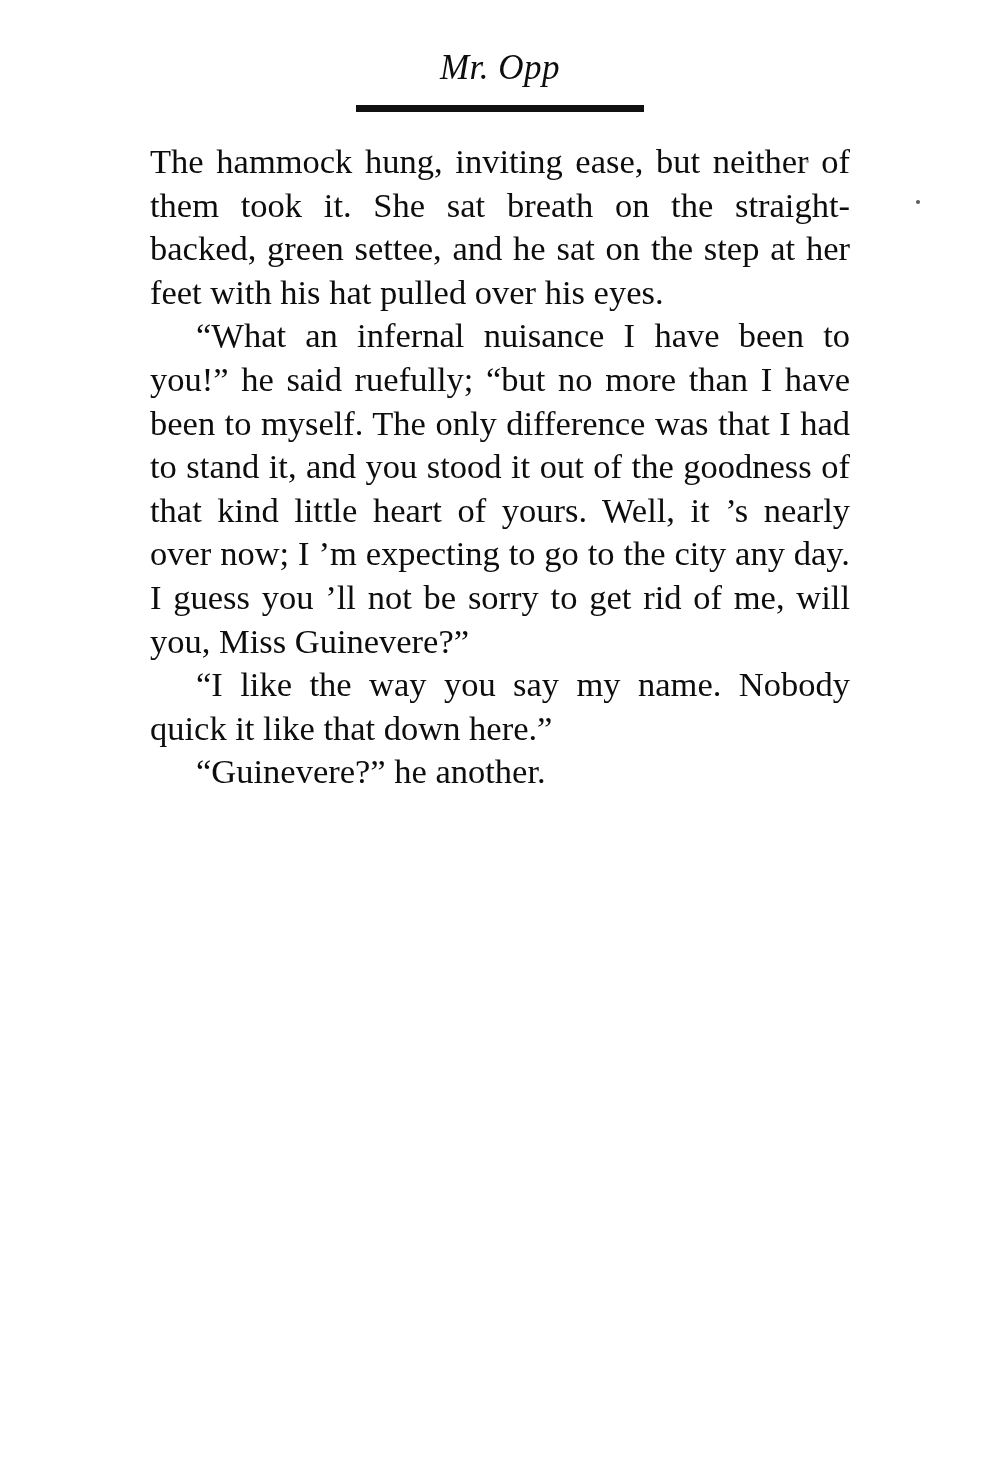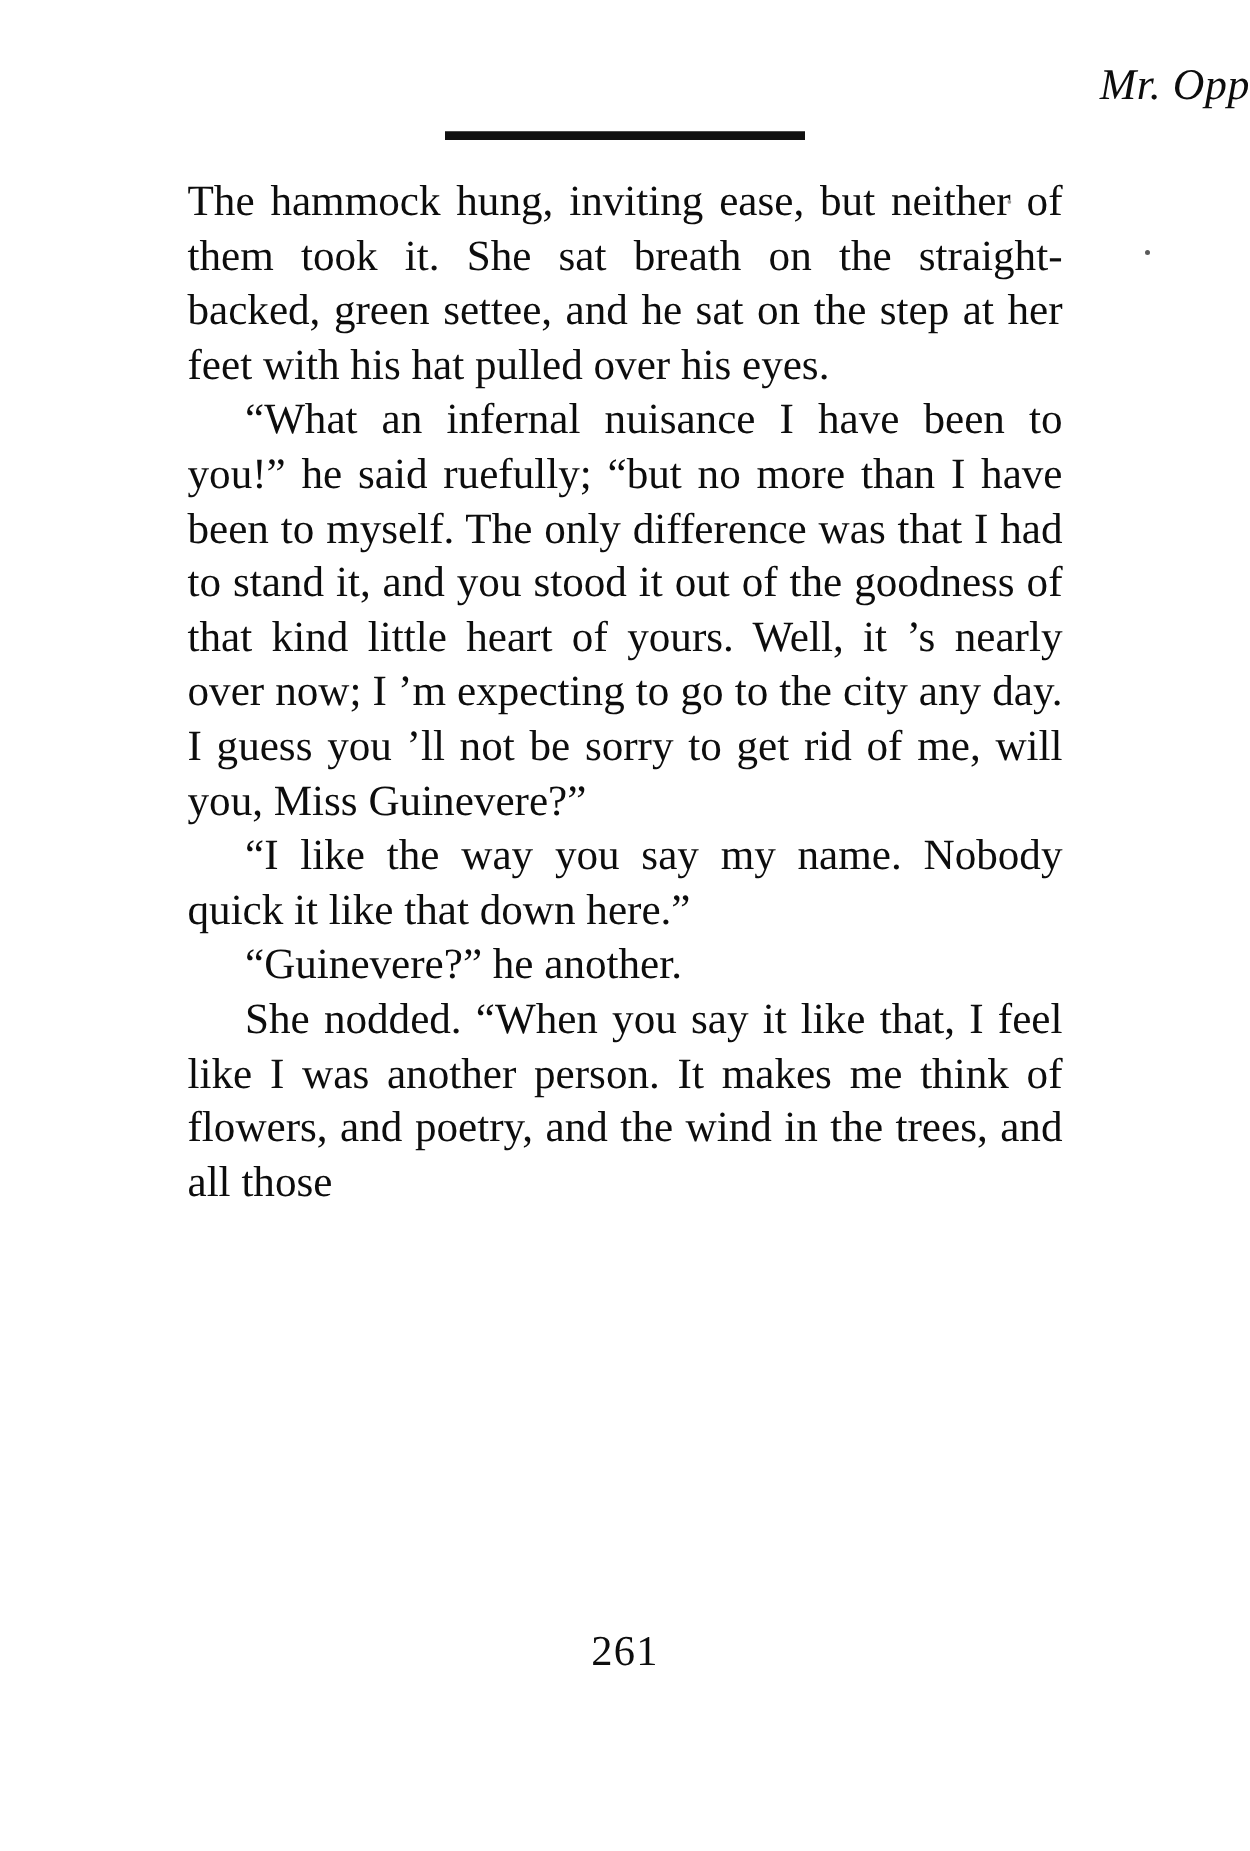--- a/index.html
+++ b/index.html
@@ -16,21 +16,21 @@
     overflow: hidden;
   }
   .page {
     position: relative;
     width: 1000px;
     height: 1481px;
     box-sizing: border-box;
     padding: 0;
   }
   .running-head {
-    text-align: right;
+    text-align: center;
     font-style: italic;
     font-size: 35px;
     letter-spacing: 0.5px;
     margin-top: 48px;
     font-family: "Liberation Serif", "DejaVu Serif", serif;
   }
   .head-rule {
     width: 288px;
     height: 7px;
     background: #111;
@@ -77,20 +77,18 @@
 <div class="page">
 
   <div class="running-head">Mr. Opp</div>
   <div class="head-rule"></div>
 
   <div class="body-text">
     <p>The hammock hung, inviting ease, but neither of them took it.  She sat breath on the straight-backed, green settee, and he sat on the step at her feet with his hat pulled over his eyes.</p>
     <p class="indent">“What an infernal nuisance I have been to you!” he said ruefully; “but no more than I have been to myself.  The only difference was that I had to stand it, and you stood it out of the goodness of that kind little heart of yours.  Well, it ’s nearly over now; I ’m expecting to go to the city any day.  I guess you ’ll not be sorry to get rid of me, will you, Miss Guinevere?”</p>
     <p class="indent">“I like the way you say my name. Nobody quick it like that down here.”</p>
     <p class="indent">“Guinevere?” he another.</p>
-    <p class="indent">She nodded.  “When you say it like that, I feel like I was another person. It makes me think of flowers, and poetry, and the wind in the trees, and all those</p>
   </div>
 
-  <div class="folio">261</div>
 
   <div class="speck s1"></div>
   <div class="speck s2"></div>
 </div>
 
 </body></html>

